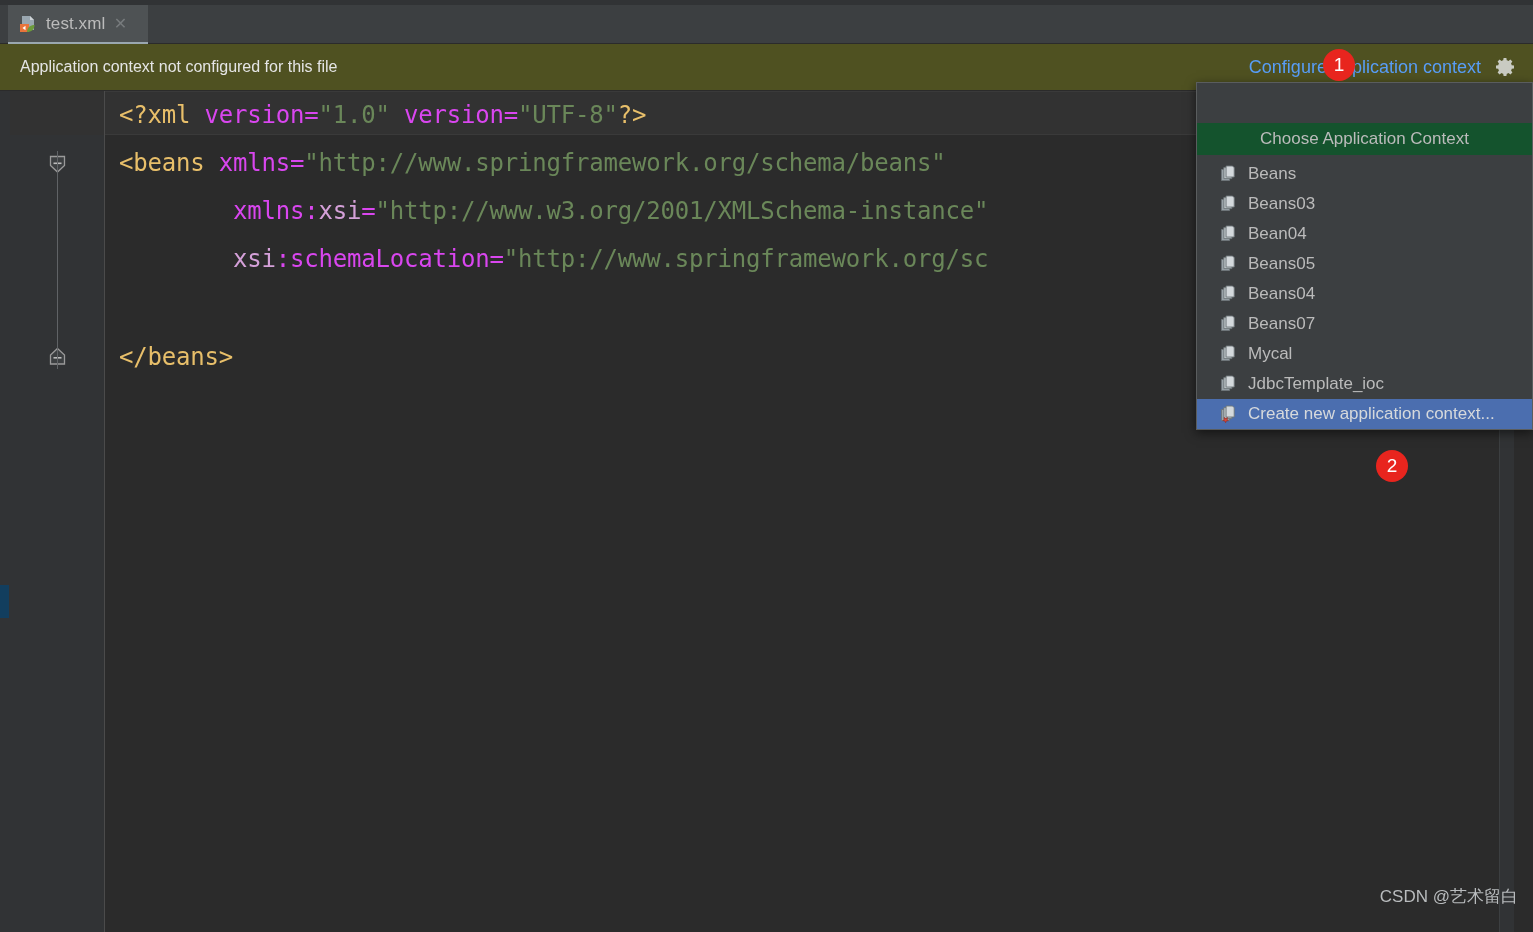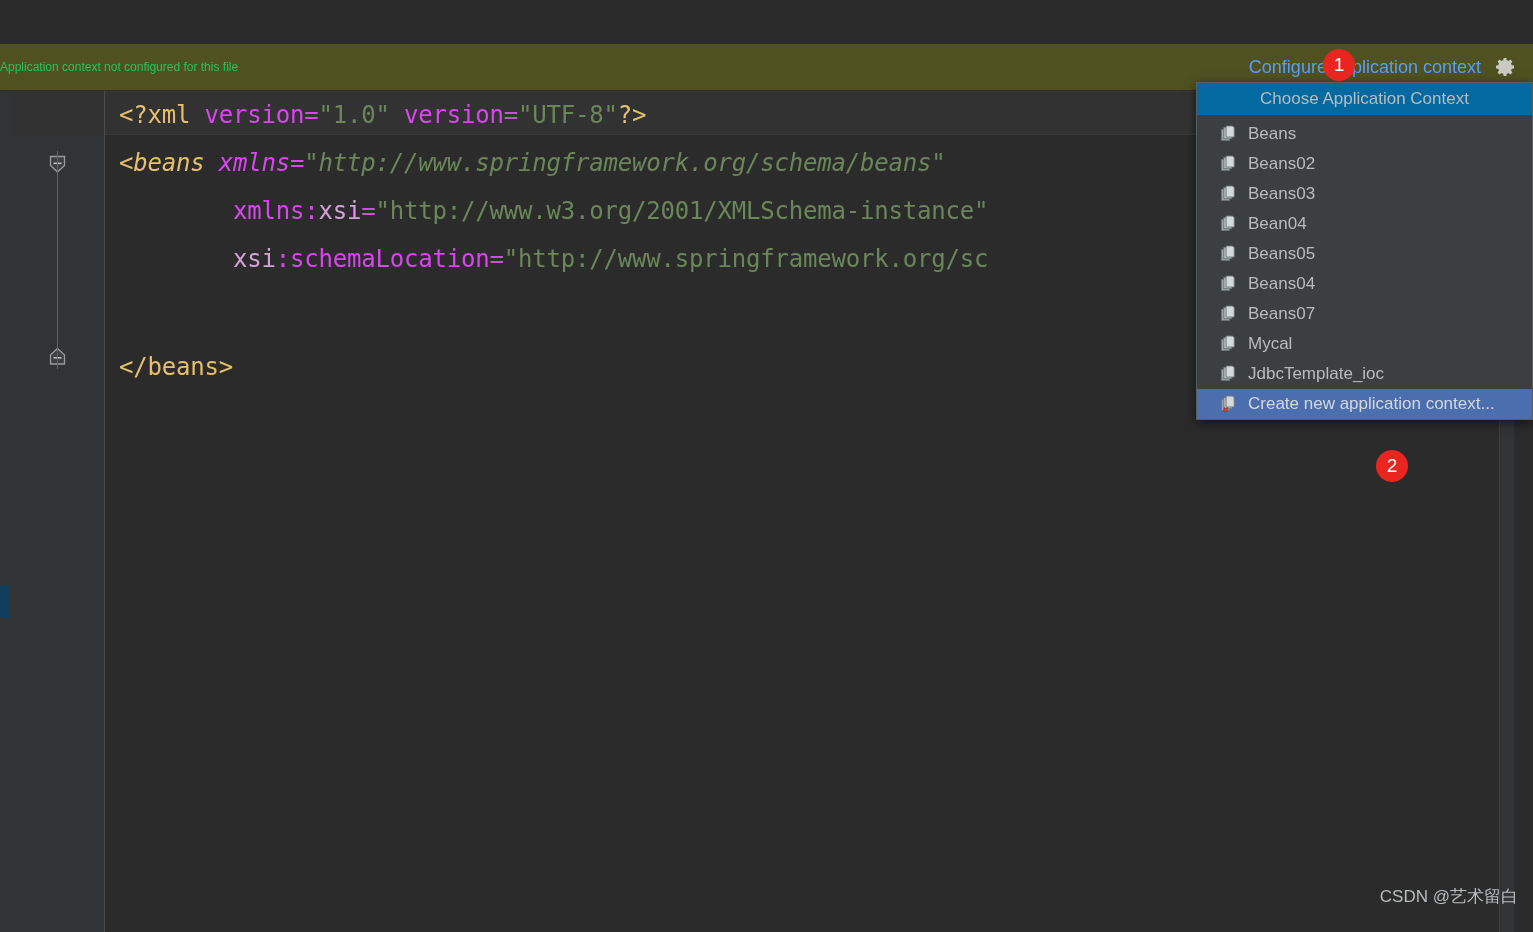--- a/index.html
+++ b/index.html
@@ -49,21 +49,21 @@
   
   #banner {
     position: absolute; left: 0; top: 44px;
     width: 1533px; height: 47px;
     background: #4F5121;
     border-bottom: 1px solid #2B2B2B;
     box-sizing: border-box;
     display: flex; align-items: center;
   }
   #banner-text {
-    color: #22c55e; font-size: 12px; 
+    color: #e5e5e5; font-size: 16px; margin-left: 20px;
     font-family: "Liberation Sans", sans-serif;
   }
   #banner-right {
     position: absolute; right: 16px; top: 0; height: 46px;
     display: flex; align-items: center;
   }
   #configure-link {
     color: #589DF6; font-size: 18px; cursor: pointer;
     font-family: "Liberation Sans", sans-serif;
   }
@@ -139,25 +139,26 @@
   #popup {
     position: absolute; left: 1196px; top: 82px;
     width: 337px; 
     background: #3C3F41;
     border: 1px solid #5A5D5E;
     box-sizing: border-box;
     box-shadow: 0 3px 10px rgba(0,0,0,.55);
     z-index: 20;
   }
   #popup-header {
-    height: 32px; background: #0369a1;
+    height: 32px; background: #14532d;
     display: flex; align-items: center; justify-content: center;
     color: #BBBBBB; font-size: 17px;
     border-bottom: 1px solid #3C3F41;
     font-family: "Liberation Sans", sans-serif;
+    margin-top: 40px;
   }
   #popup-list { padding: 3px 0 0 0; }
   .popup-item {
     height: 30px; display: flex; align-items: center;
     padding-left: 23px; box-sizing: border-box;
   }
   .popup-item.selected { background: #4B6EAF; }
   .popup-item-label {
     color: #BBBBBB; font-size: 17px; margin-left: 9px;
     font-family: "Liberation Sans", sans-serif;
@@ -181,20 +182,35 @@
     position: absolute; right: 15px; bottom: 24px;
     color: #B9BCBE; font-size: 17px; z-index: 30;
     font-family: "Liberation Sans", sans-serif;
   }
 </style>
 </head>
 <body>
 
 <div id="root">
 
+  <div id="tabbar">
+    <div id="tab-test-xml">
+      <span class="tab-icon">
+        <svg viewBox="0 0 20 20" width="20" height="20">
+          <path d="M4 2 h8 l4 4 v10 h-12 z" fill="#9AA7B0"></path>
+          <path d="M12 2 l4 4 h-4 z" fill="#CED3D6"></path>
+          <rect x="2" y="10" width="9" height="8" fill="#E8743B"></rect>
+          <path d="M4.5 14 l3 -2.2 v4.4 z" fill="#FFFFFF"></path>
+          <path d="M9 18 c0 -4.5 3.5 -7 7.5 -7 c0 4.5 -3.2 7 -7.5 7 z" fill="#6C9B3B"></path>
+        </svg>
+      </span>
+      <span class="tab-label">test.xml</span>
+      <span class="tab-close">✕</span>
+    </div>
+  </div>
 
   <div id="banner">
     <span id="banner-text">Application context not configured for this file</span>
     <div id="banner-right">
       <span id="configure-link">Configure application context</span>
       <span id="gear-icon-wrap">
         <svg viewBox="0 0 22 22" width="22" height="22">
           <path fill="#C9CBC2" d="M11 7.2a3.8 3.8 0 100 7.6 3.8 3.8 0 000-7.6zm0 5.8a2 2 0 110-4 2 2 0 010 4z"></path>
           <path fill="#C9CBC2" d="M19 12.4v-2.8l-2.3-.4a6 6 0 00-.7-1.7l1.35-1.9-2-2-1.9 1.35a6 6 0 00-1.7-.7L11.4 2H8.6l-.4 2.25a6 6 0 00-1.7.7L4.6 3.6l-2 2 1.35 1.9a6 6 0 00-.7 1.7L1 9.6v2.8l2.25.4a6 6 0 00.7 1.7L2.6 16.4l2 2 1.9-1.35a6 6 0 001.7.7l.4 2.25h2.8l.4-2.25a6 6 0 001.7-.7l1.9 1.35 2-2-1.35-1.9a6 6 0 00.7-1.7z"></path>
         </svg>
@@ -229,25 +245,25 @@
             <path d="M9.5 1.5l7 6.5v9h-14v-9z" fill="#3C3F41" stroke="#9A9A9A" stroke-width="1.3"></path>
             <rect x="5.5" y="10" width="8" height="1.6" fill="#BBBBBB"></rect>
           </svg></div>
         <div class="fold-line" style="top: 60px; height: 218px;"></div>
       </div>
 
     <div id="code">
       <div id="line1-hl"></div>
       <div id="code-lines">
           <div class="code-line" style="top: 10px;"><span class="tok-tag">&lt;?xml</span><span class="tok-attr"> version=</span><span class="tok-str">"1.0"</span><span class="tok-attr"> version=</span><span class="tok-str">"UTF-8"</span><span class="tok-tag">?&gt;</span></div>
-          <div class="code-line" style="top: 58px; font-style: italic;"><span class="tok-tag">&lt;beans</span><span class="tok-attr"> xmlns=</span><span class="tok-str">"http://www.springframework.org/schema/beans"</span></div>
+          <div class="code-line" style="top: 58px;"><span class="tok-tag">&lt;beans</span><span class="tok-attr"> xmlns=</span><span class="tok-str">"http://www.springframework.org/schema/beans"</span></div>
           <div class="code-line" style="top: 106px;"><span class="tok-attr">        xmlns:</span><span class="tok-ns">xsi</span><span class="tok-attr">=</span><span class="tok-str">"http://www.w3.org/2001/XMLSchema-instance"</span></div>
           <div class="code-line" style="top: 154px;"><span class="tok-attr">        </span><span class="tok-ns">xsi</span><span class="tok-attr">:schemaLocation=</span><span class="tok-str">"http://www.springframework.org/sc</span></div>
           <div class="code-line" style="top: 202px;"></div>
-          <div class="code-line" style="top: 262px;"><span class="tok-tag">&lt;/beans&gt;</span></div>
+          <div class="code-line" style="top: 252px;"><span class="tok-tag">&lt;/beans&gt;</span></div>
         </div>
     </div>
 
     <div id="right-strip">
       <div id="right-strip-inner"></div>
     </div>
   </div>
 
   <div id="popup">
     <div id="popup-header">Choose Application Context</div>
@@ -259,28 +275,20 @@
               <path d="M6.1 1h6.5l1.4 1.6h.2V12H6.1z" fill="#D4D9DC" stroke="#6E7679" stroke-width=".9"></path>
             </svg></span>
           <span class="popup-item-label">Beans</span>
         </div>
         <div class="popup-item">
           <span class="ctx-icon"><svg viewBox="0 0 19 19" width="19" height="19">
               <path d="M1.5 4.5h6.5l1.4 1.6h.2v9.4H1.5z" fill="#9AA3A8" stroke="#6E7679" stroke-width=".9"></path>
               <path d="M3.8 2.6h6.5l1.4 1.6h.2v9.4H3.8z" fill="#B9C0C4" stroke="#6E7679" stroke-width=".9"></path>
               <path d="M6.1 1h6.5l1.4 1.6h.2V12H6.1z" fill="#D4D9DC" stroke="#6E7679" stroke-width=".9"></path>
             </svg></span>
-          <span class="popup-item-label">Beans02</span>
-        </div>
-        <div class="popup-item">
-          <span class="ctx-icon"><svg viewBox="0 0 19 19" width="19" height="19">
-              <path d="M1.5 4.5h6.5l1.4 1.6h.2v9.4H1.5z" fill="#9AA3A8" stroke="#6E7679" stroke-width=".9"></path>
-              <path d="M3.8 2.6h6.5l1.4 1.6h.2v9.4H3.8z" fill="#B9C0C4" stroke="#6E7679" stroke-width=".9"></path>
-              <path d="M6.1 1h6.5l1.4 1.6h.2V12H6.1z" fill="#D4D9DC" stroke="#6E7679" stroke-width=".9"></path>
-            </svg></span>
           <span class="popup-item-label">Beans03</span>
         </div>
         <div class="popup-item">
           <span class="ctx-icon"><svg viewBox="0 0 19 19" width="19" height="19">
               <path d="M1.5 4.5h6.5l1.4 1.6h.2v9.4H1.5z" fill="#9AA3A8" stroke="#6E7679" stroke-width=".9"></path>
               <path d="M3.8 2.6h6.5l1.4 1.6h.2v9.4H3.8z" fill="#B9C0C4" stroke="#6E7679" stroke-width=".9"></path>
               <path d="M6.1 1h6.5l1.4 1.6h.2V12H6.1z" fill="#D4D9DC" stroke="#6E7679" stroke-width=".9"></path>
             </svg></span>
           <span class="popup-item-label">Bean04</span>
         </div>

